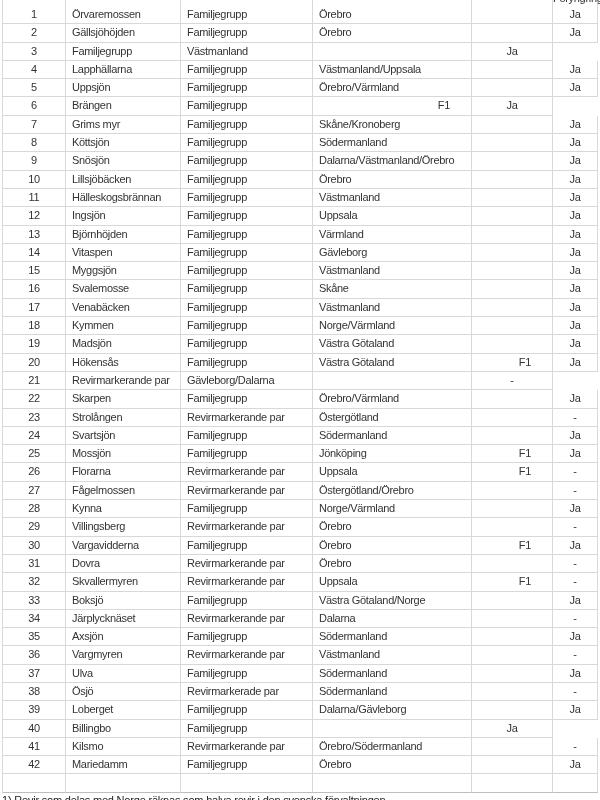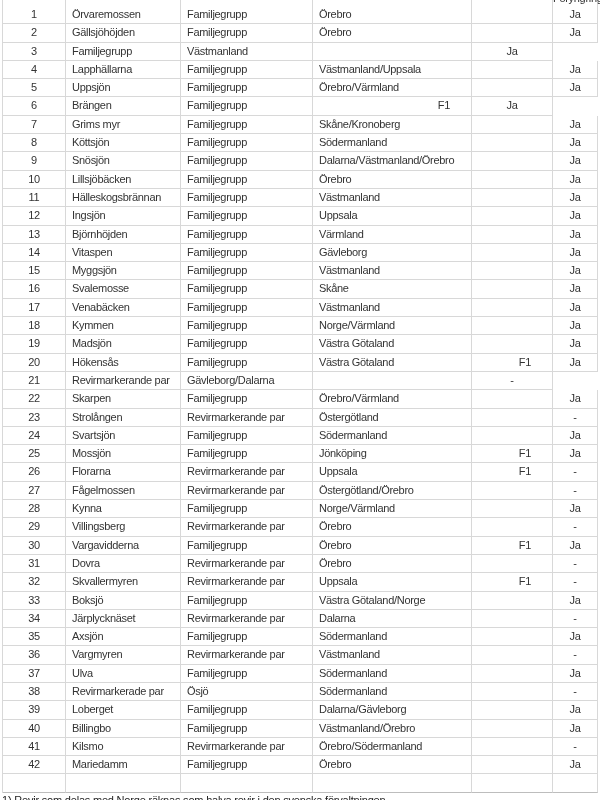--- a/index.html
+++ b/index.html
@@ -351,39 +351,38 @@
         <div class="tr">
           <div class="td c-num">37</div>
           <div class="td c-left">Ulva</div>
           <div class="td c-left">Familjegrupp</div>
           <div class="td c-left">Södermanland</div>
           <div class="td c-f1"></div>
           <div class="td c-ja">Ja</div>
         </div>
         <div class="tr">
           <div class="td c-num">38</div>
+          <div class="td c-left">Ösjö</div>
           <div class="td c-left">Revirmarkerade par</div>
-          <div class="td c-left">Ösjö</div>
           <div class="td c-left">Södermanland</div>
           <div class="td c-f1"></div>
           <div class="td c-ja">-</div>
         </div>
         <div class="tr">
           <div class="td c-num">39</div>
           <div class="td c-left">Loberget</div>
           <div class="td c-left">Familjegrupp</div>
           <div class="td c-left">Dalarna/Gävleborg</div>
           <div class="td c-f1"></div>
           <div class="td c-ja">Ja</div>
         </div>
         <div class="tr">
           <div class="td c-num">40</div>
           <div class="td c-left">Billingbo</div>
           <div class="td c-left">Familjegrupp</div>
-          <div class="td c-left">Västmanland/Örebro</div>
           <div class="td c-f1"></div>
           <div class="td c-ja">Ja</div>
         </div>
         <div class="tr">
           <div class="td c-num">41</div>
           <div class="td c-left">Kilsmo</div>
           <div class="td c-left">Revirmarkerande par</div>
           <div class="td c-left">Örebro/Södermanland</div>
           <div class="td c-f1"></div>
           <div class="td c-ja">-</div>

